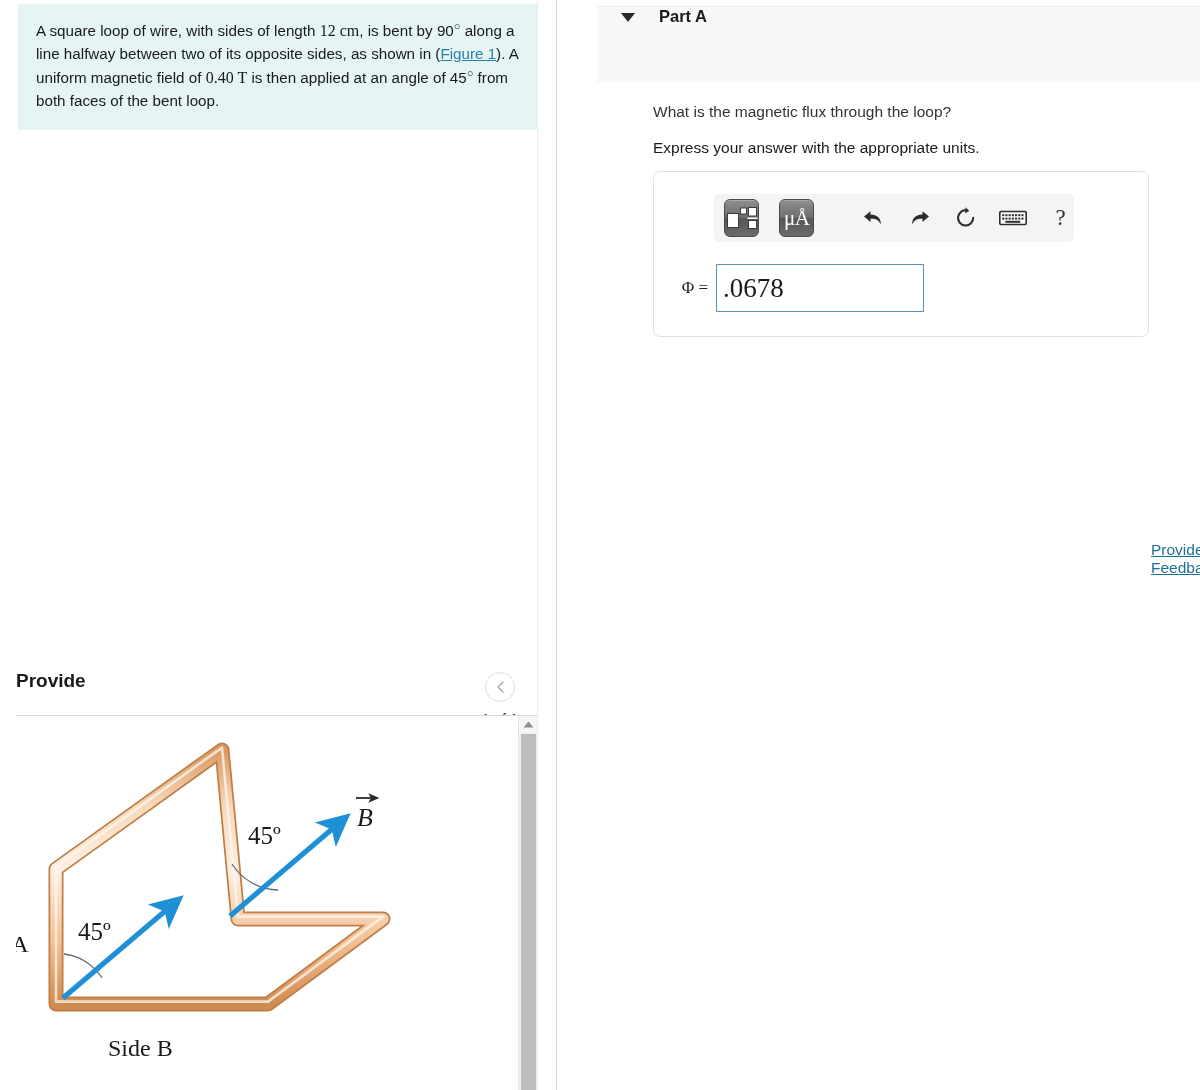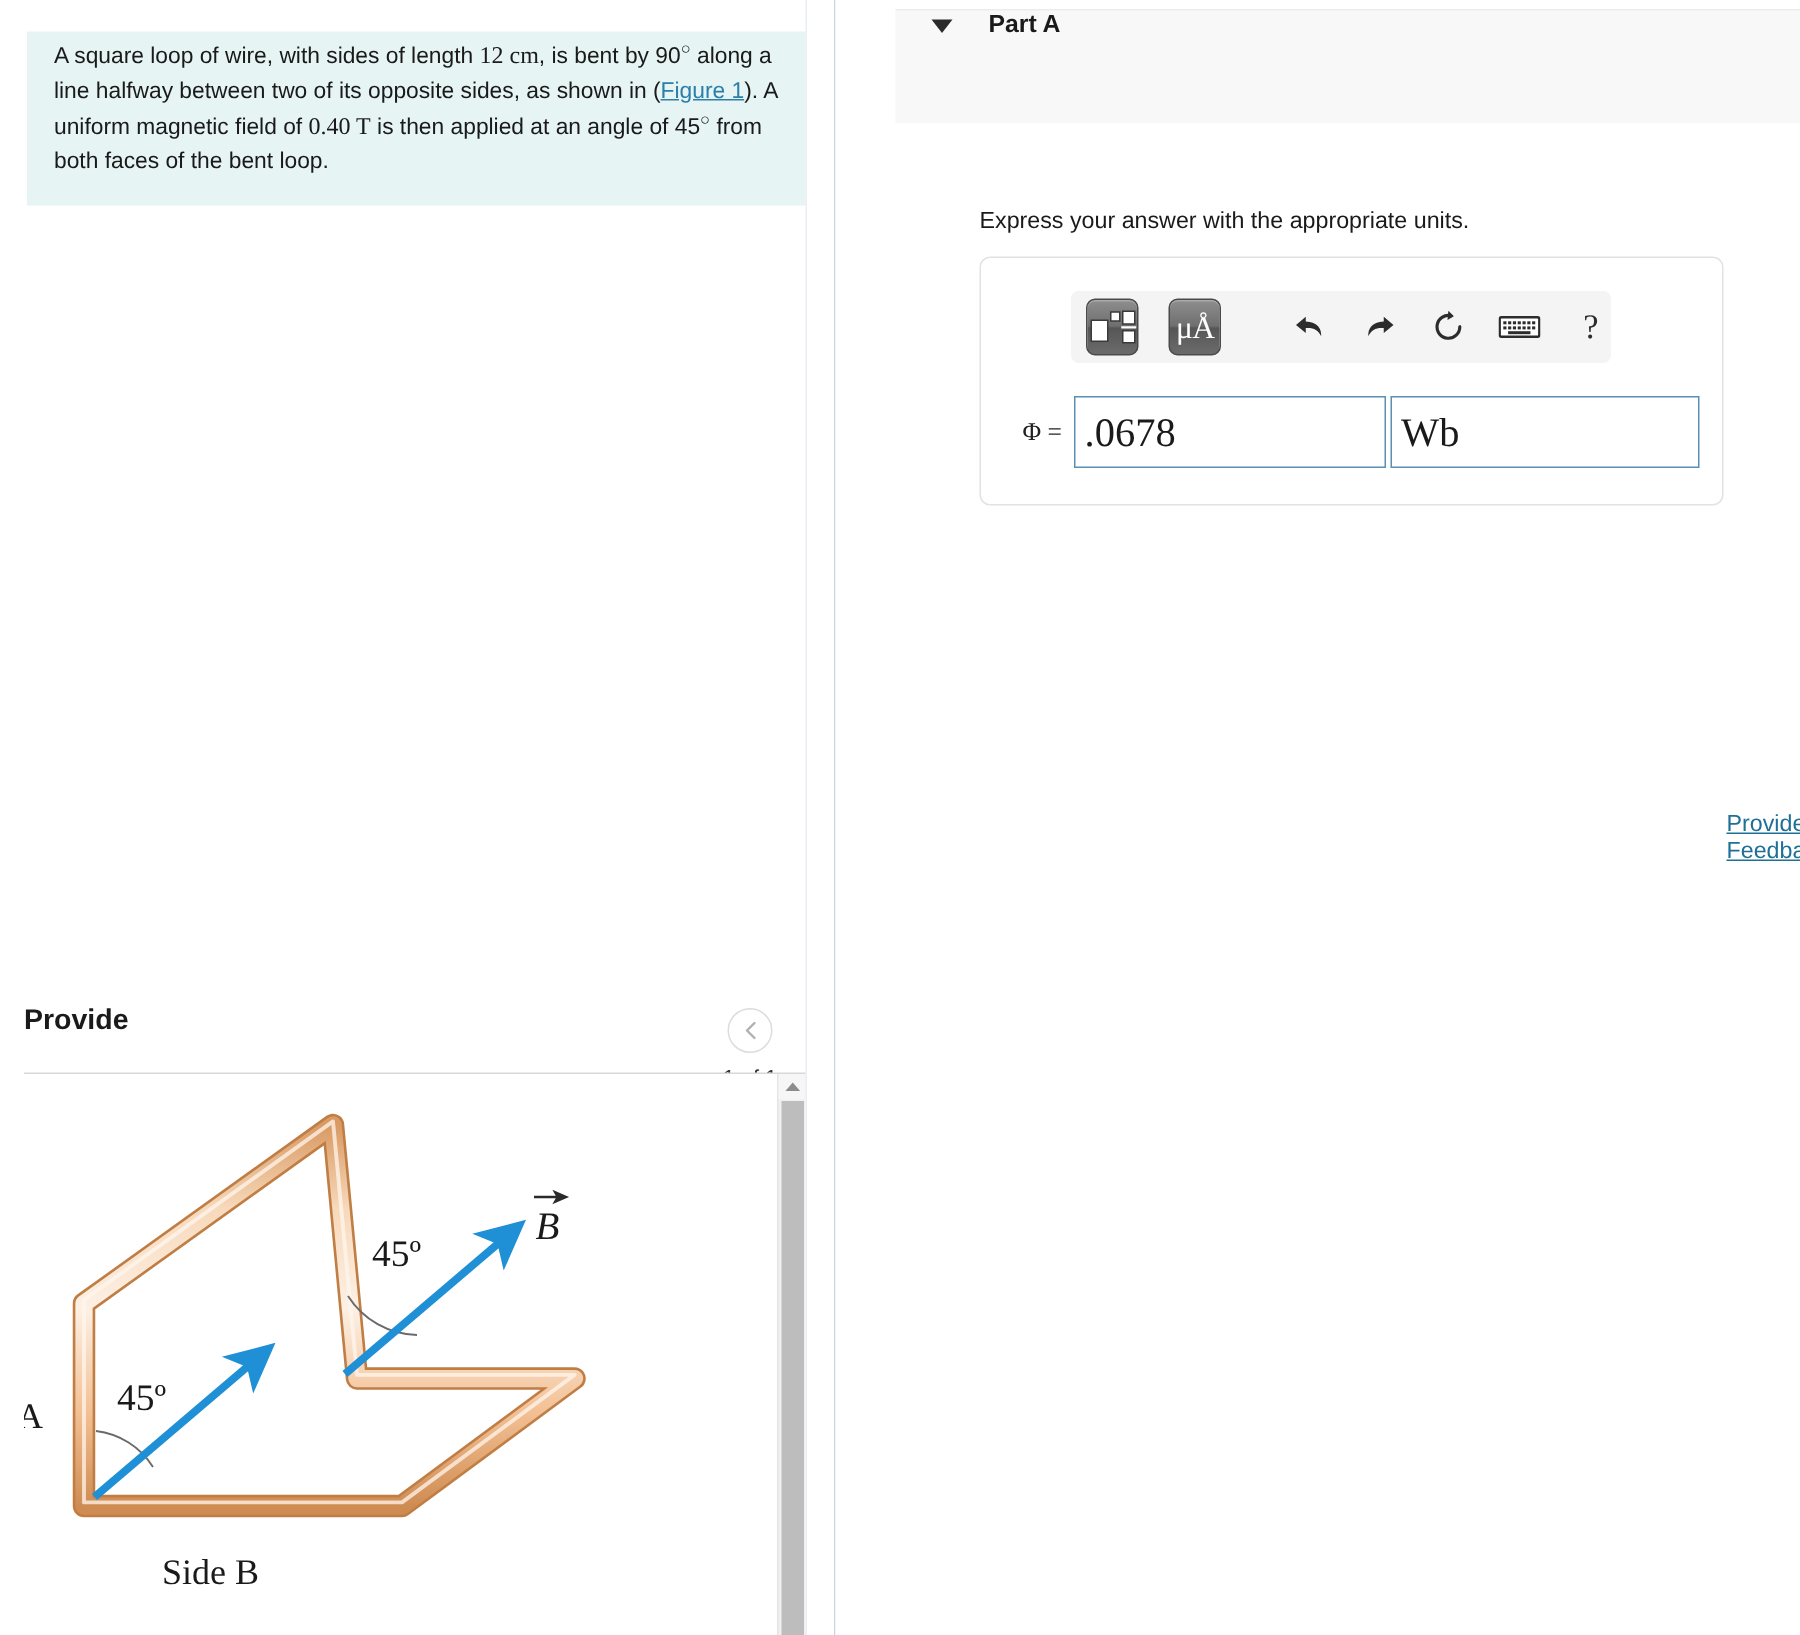--- a/index.html
+++ b/index.html
@@ -32,23 +32,23 @@
   #panel-divider2 {
     position: absolute;
     left: 537px; top: 0;
     width: 1px; height: 1090px;
     background: #e8eef2;
   }
 
   
   #problem-box {
     position: absolute;
-    left: 18px; top: 21px;
+    left: 18px; top: 4px;
     width: 519px;
-    padding: 4px 18px 18px 18px;
+    padding: 14px 18px 18px 18px;
     background: #e6f4f4;
   }
   #problem-text {
     font-size: 15.2px;
     line-height: 1.47;
     color: #1a1a1a;
     font-family: "Liberation Sans", sans-serif;
   }
   #problem-text .math {
     font-family: "Liberation Serif", serif;
@@ -376,20 +376,21 @@
   <div id="panel-divider2"></div>
   <div id="panel-divider"></div>
 
   <div id="right-panel">
 
     <div id="part-header">
       <div id="part-caret"></div>
       <div id="part-title">Part A</div>
     </div>
 
+    <div id="question-text">What is the magnetic flux through the loop?</div>
     <div id="instruction-text">Express your answer with the appropriate units.</div>
 
     <div id="answer-card">
 
       <div id="answer-toolbar">
 
         <div class="tool-btn-box">
           <svg width="32" height="24" viewBox="0 0 32 24">
             <rect x="1.5" y="7.5" width="11" height="14" fill="#ffffff" stroke="#3a3a3a" stroke-width="1"></rect>
             <rect x="14.5" y="2" width="6" height="6" fill="#ffffff" stroke="#3a3a3a" stroke-width="1"></rect>
@@ -448,20 +449,19 @@
         </div>
 
         <div class="tool-icon-plain">
           <span id="toolbar-help">?</span>
         </div>
       </div>
 
       <div id="answer-row">
         <span id="phi-label">Φ =</span>
         <input id="value-input" class="answer-input" type="text" value=".0678" style="">
-        <input id="unit-input" class="answer-input" type="text" value="Wb" style="">
       </div>
     </div>
 
     <div id="provide-feedback">Provide Feedback</div>
   </div>
 
 </div>
 
 </body></html>

